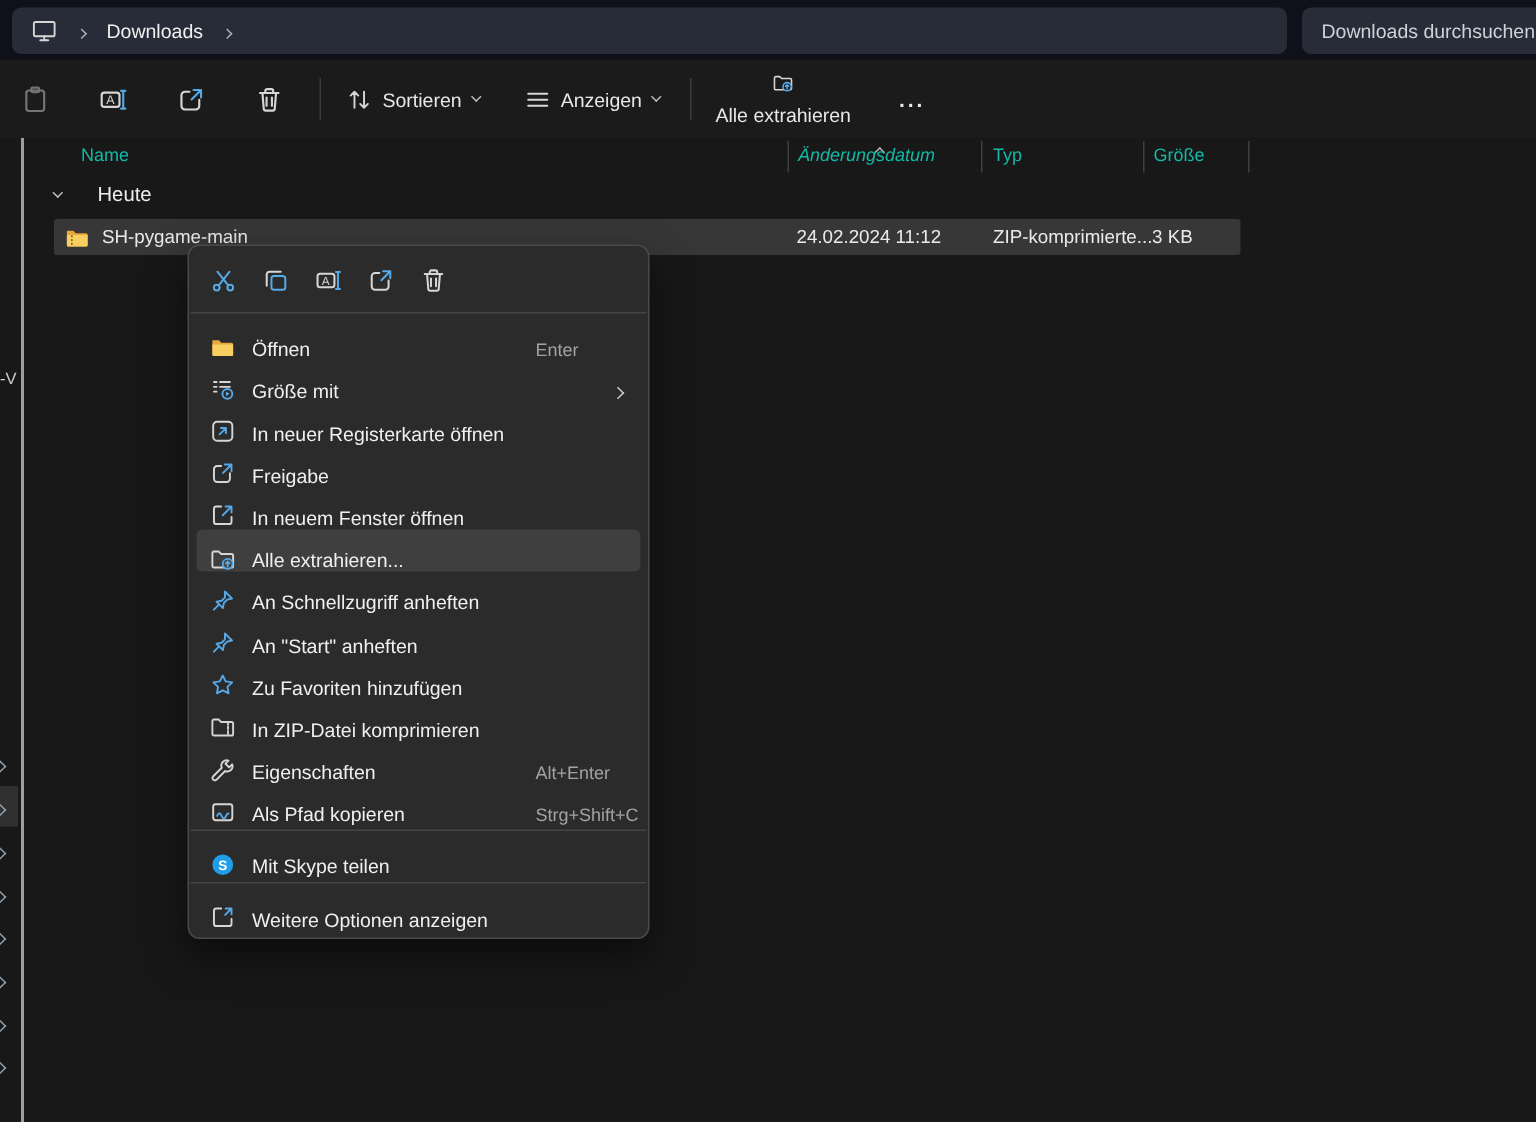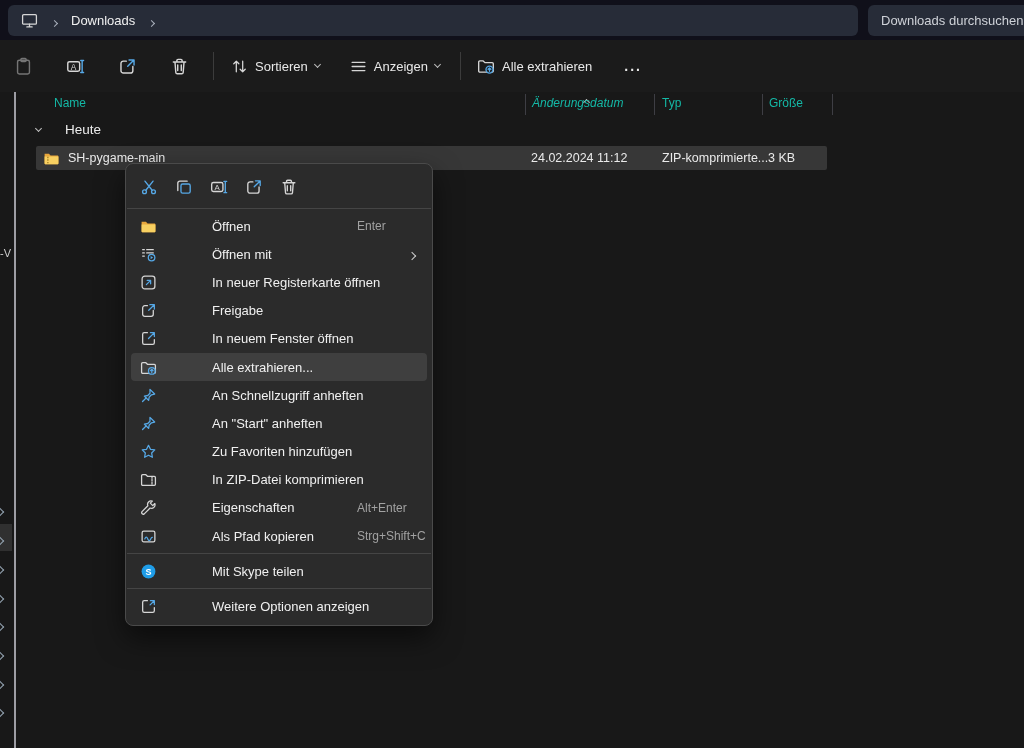--- a/index.html
+++ b/index.html
@@ -80,21 +80,21 @@
     position:absolute; left:125px; top:163px; width:308px;
     background:#2b2b2b; border:1px solid #4a4a4a; border-radius:8px;
     box-shadow:0 12px 28px rgba(0,0,0,.55);
     padding:4px 0; z-index:10;
   }
   .qa-row { height:37px; display:flex; align-items:center; padding-left:5px; }
   .qa { width:35px; height:30px; border-radius:4px; display:flex; align-items:center; justify-content:center; }
   .menu-sep { height:1px; background:#454545; margin:3px 1px; }
   .menu-item {
     height:28.2px; margin:0 5px; padding:0 8px 0 7px; border-radius:4px;
-    display:flex; align-items:center; position:relative; font-size:13px; color:#f0f0f0;gap:44px;
+    display:flex; align-items:flex-end; position:relative; font-size:13px; color:#f0f0f0;
   }
   .menu-item.hl { background:#3f3f3f; }
   .mi-icon { width:20px; height:18px; margin-right:10px; display:flex; align-items:center; justify-content:center; }
   .mi-shortcut { position:absolute; left:226px; font-size:12px; color:#a2a2a2; }
   .mi-sub { position:absolute; right:12px; color:#cfcfcf; }
 
   
   svg.ic { fill:none; stroke:#d6d6d6; stroke-width:1.2; stroke-linecap:round; stroke-linejoin:round; }
   svg.ic .acc, svg .acc { stroke:#56a8e6; }
   svg .accfill { fill:#56a8e6; stroke:none; }
@@ -154,21 +154,21 @@
       <span class="chev d" style="color:#bdbdbd; margin-top:-3px;"></span>
     </div>
     <div class="tb-btn" style="margin-left:14px;">
       <svg class="ic" width="17" height="17" viewBox="0 0 16 16">
           <path d="M2 4.2h12 M2 8h12 M2 11.8h12"></path>
         </svg>
       <span>Anzeigen</span>
       <span class="chev d" style="color:#bdbdbd; margin-top:-3px;"></span>
     </div>
     <div class="tb-sep" style="margin-left:12px;"></div>
-    <div class="tb-btn" style="margin-left:8px;">
+    <div class="tb-btn" style="margin-left:8px;flex-direction:column;">
       <svg class="ic" width="18" height="18" viewBox="0 0 16 16">
           <path d="M1.5 12.5v-8c0-.55.45-1 1-1h3L7 5h6.5c.55 0 1 .45 1 1v6.5c0 .55-.45 1-1 1h-11c-.55 0-1-.45-1-1z"></path>
           <circle cx="11.1" cy="11.2" r="3.1" fill="#1b1b1b" class="acc"></circle>
           <path class="acc" d="M11.1 12.7V9.7 M9.9 10.9l1.2-1.2 1.2 1.2"></path>
         </svg>
       <span>Alle extrahieren</span>
     </div>
     <div class="tb-btn" style="margin-left:16px;">
       <span class="dots">...</span>
     </div>
@@ -267,21 +267,21 @@
     </div>
 
     <div class="menu-item">
       <span class="mi-icon">
         <svg class="ic" width="17" height="17" viewBox="0 0 16 16">
             <path d="M2.5 3.5h1.6 M2.5 6.5h1.6 M2.5 9.5h1.6 M6.3 3.5h6.2 M6.3 6.5h6.2"></path>
             <circle class="acc" cx="10.9" cy="10.9" r="3.1" fill="#2b2b2b"></circle>
             <path class="accfill" d="M10 9.4v3l2.3-1.5z"></path>
           </svg>
       </span>
-      <span>Öffnen mit</span>
+      <span>Größe mit</span>
       <span class="mi-sub"><span class="chev big r"></span></span>
     </div>
 
     <div class="menu-item">
       <span class="mi-icon">
         <svg class="ic" width="17" height="17" viewBox="0 0 16 16">
             <rect x="2" y="2" width="12" height="12" rx="2.5"></rect>
             <path class="acc" d="M6 10l4-4 M6.8 6H10v3.2"></path>
           </svg>
       </span>

